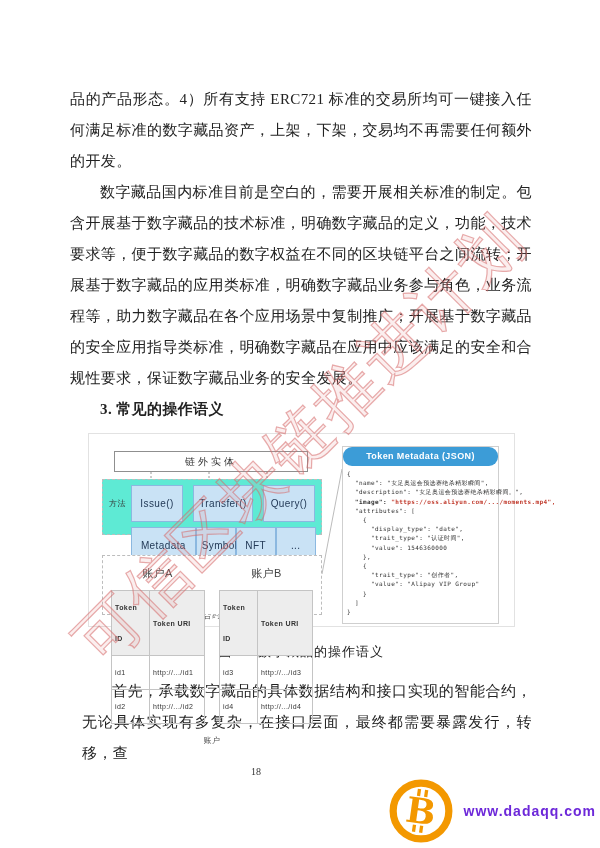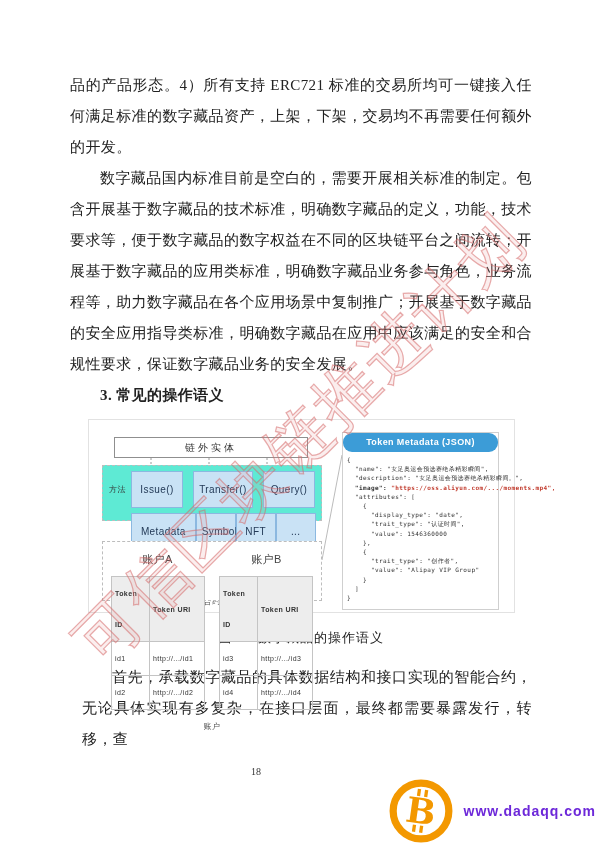--- a/index.html
+++ b/index.html
@@ -13,21 +13,21 @@
   .watermark {
     position:absolute; left:50%; top:440px; z-index:6;
     transform:translate(-50%,-50%) rotate(-45deg);
     font-size:64px; letter-spacing:3px; white-space:nowrap;
     color:rgba(233,150,150,0.16);
     -webkit-text-stroke:1.2px rgba(213,106,106,0.55);
     pointer-events:none; font-family:"Liberation Serif","DejaVu Serif",serif;
   }
   
   .content {
-    position:absolute; top:70px; left:70px; width:462px; z-index:2;
+    position:absolute; top:84px; left:70px; width:462px; z-index:2;
     font-size:15px; line-height:31px; text-align:justify; letter-spacing:0.4px;
   }
   .para { margin:0; }
   .para.indent { text-indent:2em; }
   .heading { font-weight:bold; text-indent:2em; line-height:31px; }
   
   .figure-wrap { margin:8px 0 0 18px; width:427px; }
   .figure {
     position:relative; width:427px; height:194px;
     border:1px solid #e2e2e2; background:#fff;

